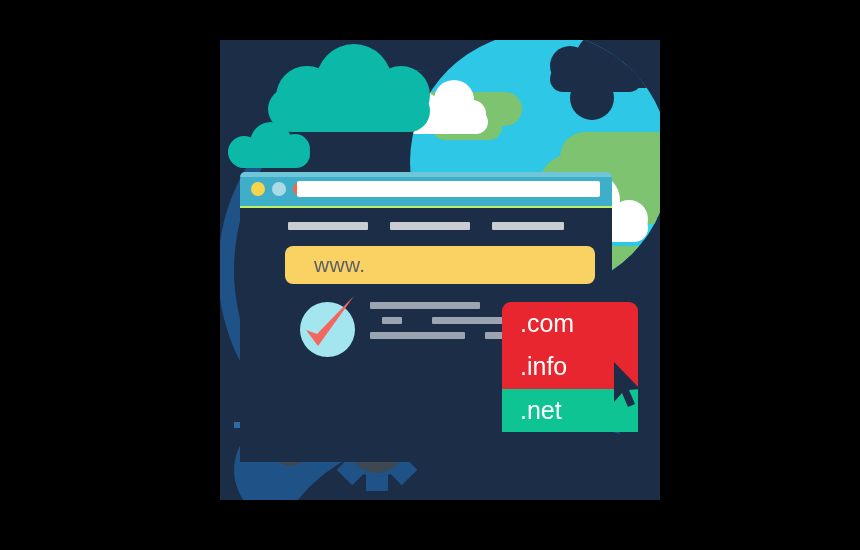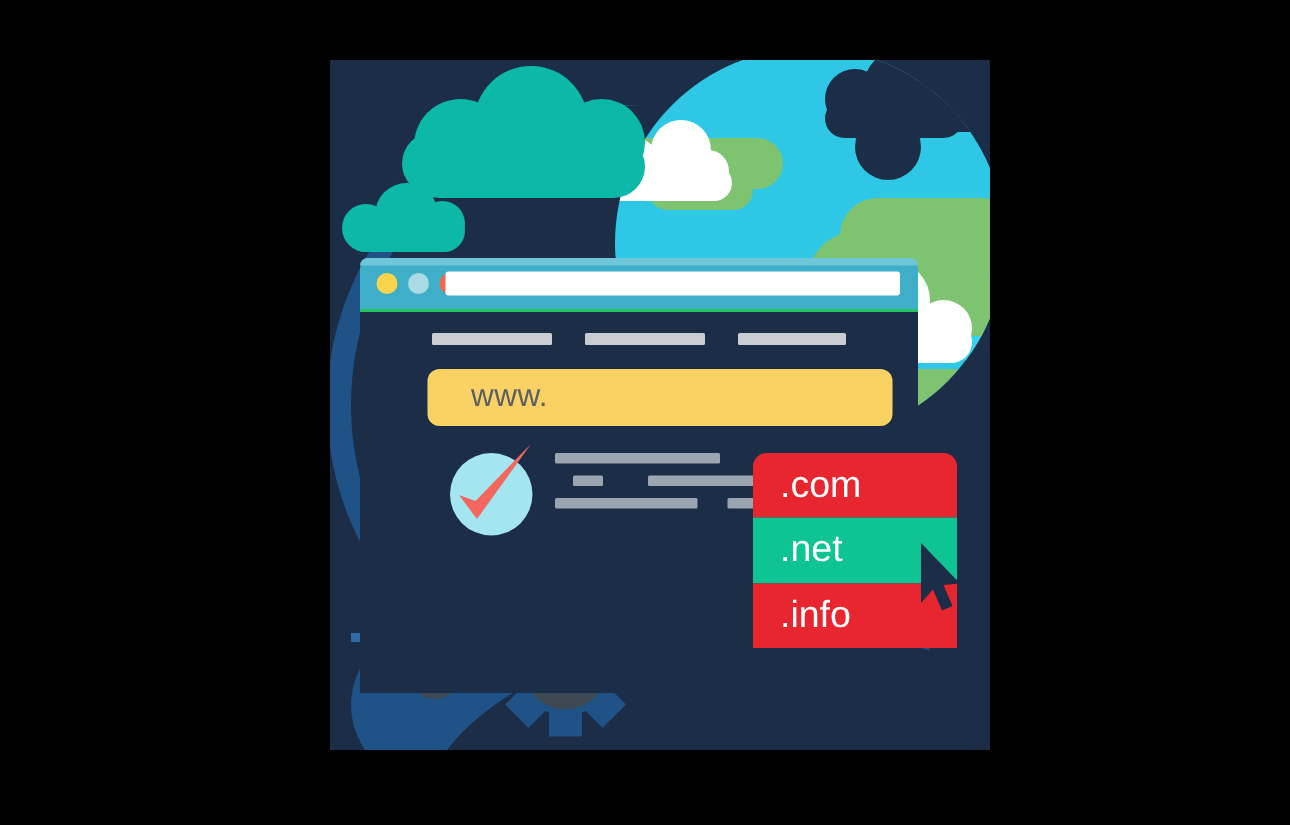--- a/index.html
+++ b/index.html
@@ -185,21 +185,21 @@
     left: 57px; top: 9px;
     width: 303px; height: 16px;
     background: #ffffff;
     border-radius: 2px;
   }
   .win-body {
     position: absolute;
     left: 0; top: 34px;
     width: 372px; height: 256px;
     background: #1c2d48;
-    border-top: 2px solid #22c55e;
+    border-top: 2px solid #bef264;
     box-sizing: border-box;
   }
   .navbars {
     position: absolute;
     left: 48px; top: 14px;
     display: flex;
     gap: 22px;
   }
   .navbar-item {
     height: 8px;
@@ -418,25 +418,25 @@
           </div>
         </div>
 
       </div>
     </div>
 
     <div id="dropdown">
       <div class="dd-item" style="background:#e8262f;">
         <span>.com</span>
       </div>
+      <div class="dd-item" style="background:#e8262f;">
+        <span>.info</span>
+      </div>
       <div class="dd-item" style="background:#0ec492;">
         <span>.net</span>
-      </div>
-      <div class="dd-item" style="background:#e8262f;">
-        <span>.info</span>
       </div>
     </div>
 
     <svg class="cursor-arrow" width="30" height="46" viewBox="0 0 30 46">
       <path d="M2 0 L2 40 L10 31 L16 45 L23 42 L17 28 L28 27 Z" fill="#1c2d48"></path>
     </svg>
 
   </div>
 </div>
 

